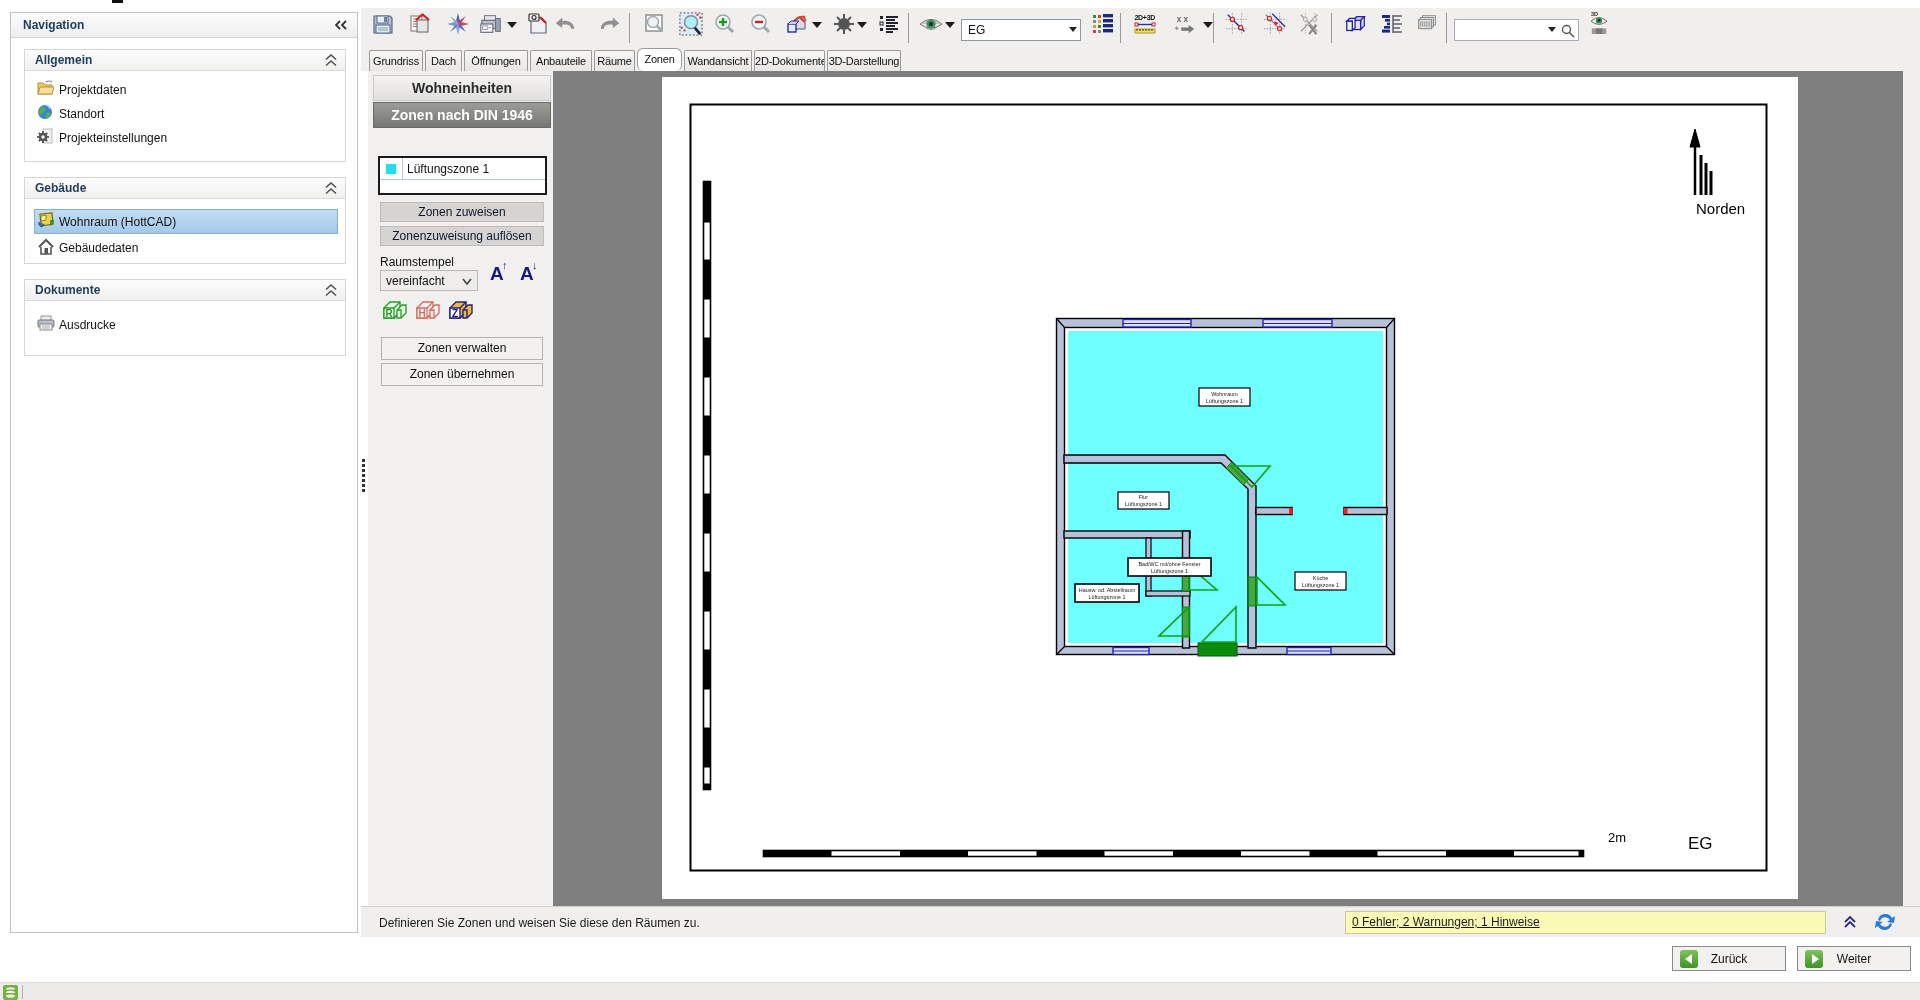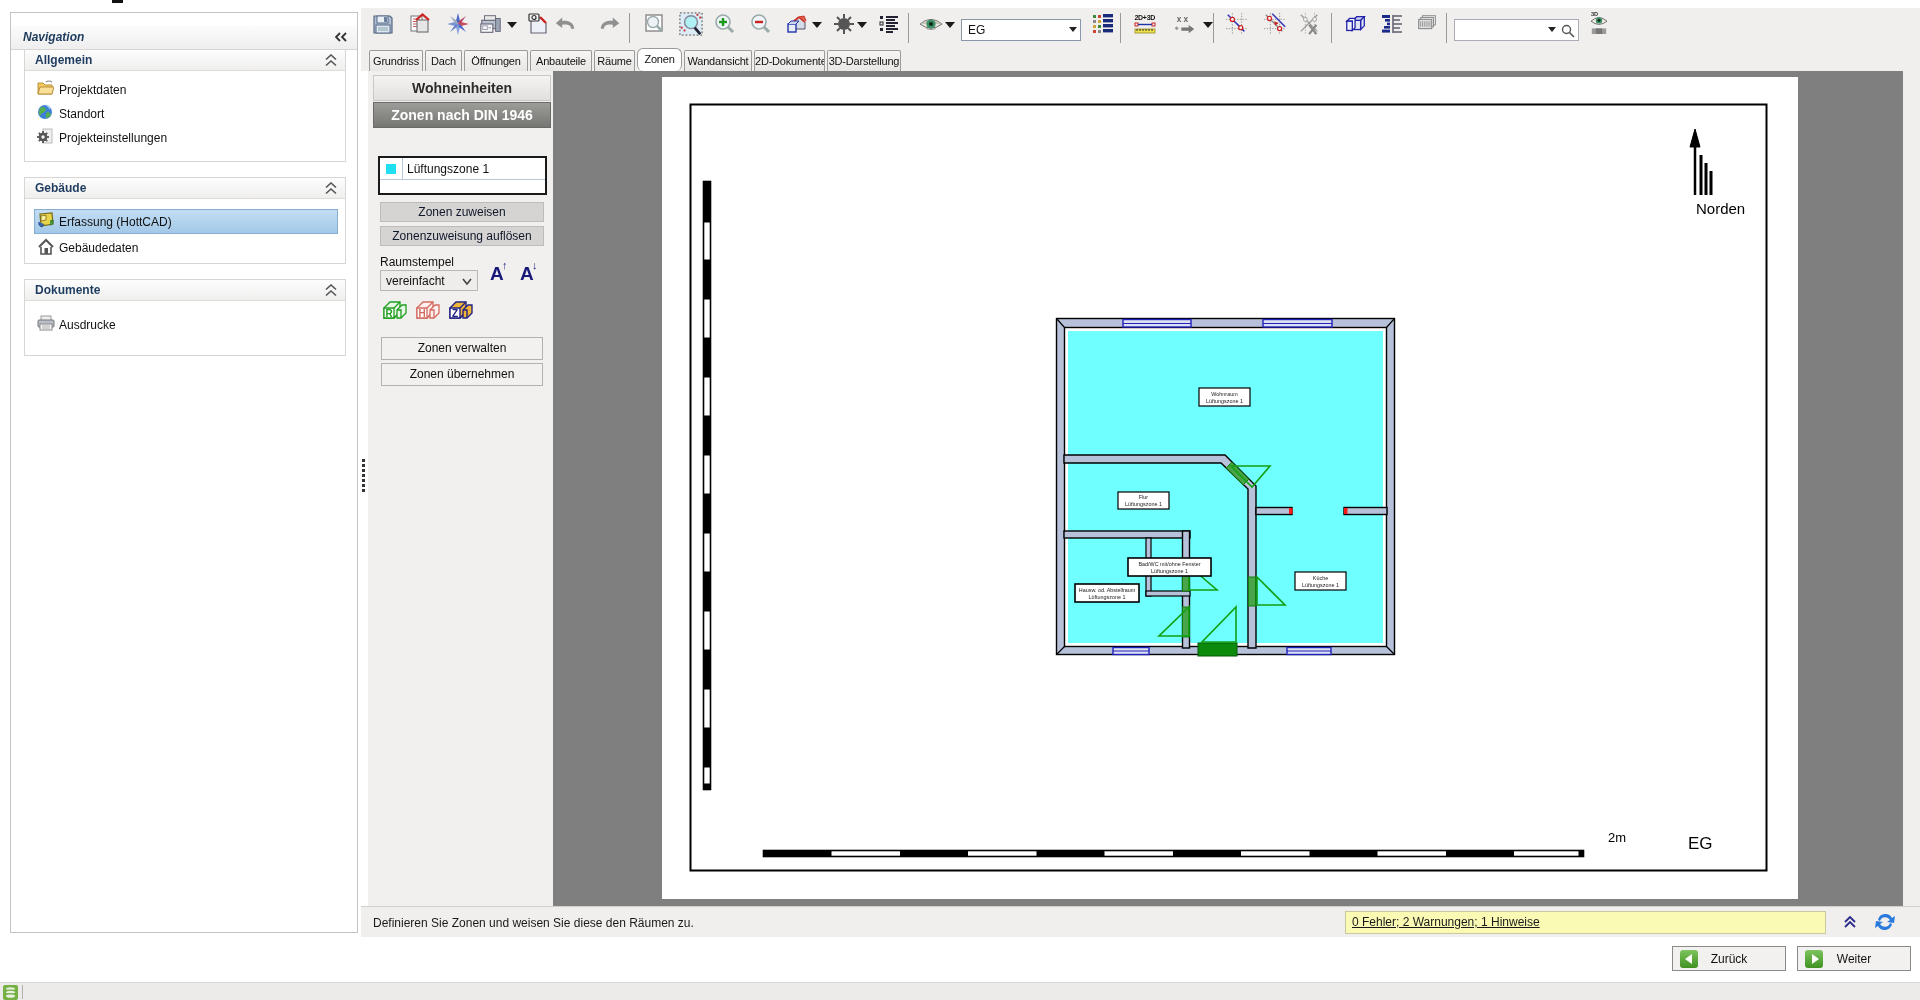--- a/index.html
+++ b/index.html
@@ -8,21 +8,21 @@
 .abs { position:absolute; }
 #titlemark { left:112px; top:0; width:11px; height:3px; background:#111; }
 #toolbar { left:361px; top:8px; width:1559px; height:40px; background:#f0efed; }
 .sep { position:absolute; top:5px; width:1px; height:30px; background:#9a9a9a; }
 .ticon { position:absolute; top:4px; width:24px; height:24px; }
 .darr { position:absolute; top:14px; width:0; height:0; border-left:5px solid transparent; border-right:5px solid transparent; border-top:6px solid #1a1a1a; }
 #tabrow { left:361px; top:48px; width:1559px; height:23px; background:#f0efed; }
 .tab { position:absolute; top:2px; height:21px; background:linear-gradient(#f6f5f3,#e8e7e5); border:1px solid #9a9a9a; border-bottom:none; border-radius:2px 2px 0 0; font-size:11px; letter-spacing:-0.2px; color:#111; text-align:center; line-height:20px; white-space:nowrap; overflow:hidden; }
 .tab.active { top:0; height:23px; background:#ffffff; z-index:3;border-radius:6px; }
 #navpanel { left:10px; top:12px; width:348px; height:921px; background:#ffffff; border:1px solid #c3c3c3; }
-#navhead { position:absolute; left:0; top:12px; width:346px; height:25px; background:linear-gradient(#fcfcfc,#eeeeee); border-bottom:1px solid #d5d5d5;font-style:italic; }
+#navhead { position:absolute; left:0; top:0; width:346px; height:25px; background:linear-gradient(#fcfcfc,#eeeeee); border-bottom:1px solid #d5d5d5; }
 .group { position:absolute; left:13px; width:322px; background:#ffffff; border:1px solid #d6d6d4; }
 .ghead { position:relative; height:21px; background:linear-gradient(#fdfdfd,#f0efee); border-bottom:1px solid #dcdcda; }
 .ghead b { position:absolute; left:10px; top:3px; font-size:12px; color:#1e3c5f; }
 .navitem { position:absolute; left:10px; font-size:12px; color:#111; }
 .nico { position:absolute; left:12px; }
 .chev2 { position:absolute; right:8px; top:4px; }
 #selitem { position:absolute; left:9px; top:31px; width:304px; height:25px; background:linear-gradient(#c3ddf3,#a3c9e8); border:1px solid #86aed2; }
 #zpanel { left:368px; top:71px; width:185px; height:835px; background:#f1f0ee; }
 .bigbtn { position:absolute; left:5px; width:178px; height:26px; text-align:center; font-weight:bold; font-size:14px; }
 #btnWohn { top:4px; background:linear-gradient(#f4f3f1,#e1e0de); border:1px solid #c8c8c6; color:#2b2b2b; line-height:25px;}
@@ -30,21 +30,21 @@
 #zlist { position:absolute; left:10px; top:85px; width:169px; height:39px; background:#ffffff; border:2px solid #1a1a1a; }
 #zlist .sw { position:absolute; left:6px; top:6px; width:10px; height:10px; background:#20dff0; }
 #zlist .col { position:absolute; left:22px; top:0; width:1px; height:21px; background:#b8c8d8; }
 #zlist .rowline { position:absolute; left:0; top:21px; width:100%; height:1px; background:#b8c8d8; }
 #zlist .txt { position:absolute; left:27px; top:4px; font-size:12px; color:#111; }
 .gbtn { position:absolute; left:12px; width:164px; height:20px; background:#d5d4d2; border:1px solid #bcbcba; color:#0f172a; font-size:12px; text-align:center; line-height:18px; }
 .wbtn { position:absolute; left:13px; width:162px; height:23px; background:#f2f1ef; border:1px solid #b2b2b0; color:#111; font-size:12px; text-align:center; line-height:21px; }
 #raumlbl { position:absolute; left:12px; top:184px; font-size:12px; color:#111; }
 #combo { position:absolute; left:12px; top:199px; width:98px; height:21px; background:#eeedeb; border:1px solid #b8b8b6; font-size:12px; color:#111; }
 #statusrow { left:361px; top:906px; width:1559px; height:31px; background:#f0efed; border-top:1px solid #d0d0ce; }
-#statustxt { position:absolute; left:12px; top:9px; font-size:12px; color:#1a1a1a; }
+#statustxt { position:absolute; left:18px; top:9px; font-size:12px; color:#1a1a1a; }
 #yellowbox { position:absolute; left:984px; top:4px; width:481px; height:23px; background:#fbfab4; border:1px solid #c9c9a0; font-size:12px; color:#1a1a1a; line-height:21px; padding-left:6px;text-decoration:underline;}
 #btnrow { left:0; top:937px; width:1920px; height:45px; background:#ffffff; }
 .navbtn { position:absolute; top:9px; width:114px; height:25px; background:#f2f1ef; border:1px solid #8a8a88; font-size:12px; color:#111; }
 .navbtn .gic { position:absolute; left:7px; top:3px; width:18px; height:18px; border-radius:3px; background:linear-gradient(#7fc45e,#3f9222); }
 .navbtn .lbl { position:absolute; left:0; width:100%; text-align:center; top:5px; }
 #bottomstrip { left:0; top:982px; width:1920px; height:18px; background:#ecebe9; border-top:1px solid #d8d8d6; }
 #canvas { left:553px; top:71px; width:1350px; height:835px; background:#7f7f7f; }
 #rightmargin { left:1903px; top:48px; width:17px; height:858px; background:#f0efed; }
 #paper { position:absolute; left:109px; top:6px; width:1136px; height:822px; background:#ffffff; }
 </style>
@@ -389,21 +389,21 @@
           <path d="M1 5.5 L6 1 11 5.5 M1 11.5 L6 7 11 11.5" fill="none" stroke="#555" stroke-width="1.6"></path>
         </svg>
       </div>
     <div id="selitem"></div>
     <svg class="nico" style="top:34px;z-index:2;" width="18" height="17" viewBox="0 0 18 17">
         <path d="M3 2 L15 1 16 12 4 14 Z" fill="#e8d44a" stroke="#7a6a1a" stroke-width="1.2"></path>
         <path d="M4 4 L9 3 9 8 4 9 Z" fill="#f8f0a0" stroke="#7a6a1a" stroke-width="0.8"></path>
         <path d="M2 10 Q1 14 5 15 L7 12" fill="#3a6ab0" stroke="#224488" stroke-width="0.8"></path>
         <path d="M13 13 Q17 13 16 8 L13 9" fill="#4a9a3a" stroke="#2a6a22" stroke-width="0.8"></path>
       </svg>
-    <div class="navitem" style="top:37px;z-index:2;left:34px;">Erfassung (HottCAD)</div>
+    <div class="navitem" style="top:37px;z-index:2;left:34px;">Wohnraum (HottCAD)</div>
     <svg class="nico" style="top:60px;" width="18" height="17" viewBox="0 0 18 17">
         <path d="M2 9 L9 2 16 9" fill="none" stroke="#555" stroke-width="2"></path>
         <path d="M4 9 L4 16 14 16 14 9" fill="none" stroke="#555" stroke-width="1.6"></path>
         <rect x="7.5" y="10" width="3.5" height="6" fill="#555"></rect>
       </svg>
     <div class="navitem" style="top:63px;left:34px;">Gebäudedaten</div>
   </div>
 
   <div class="group" style="top:266px;height:77px;">
     <div class="ghead">

